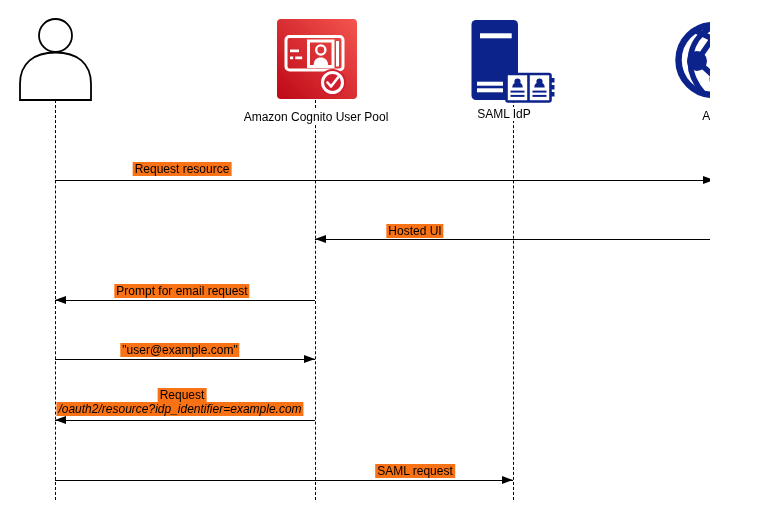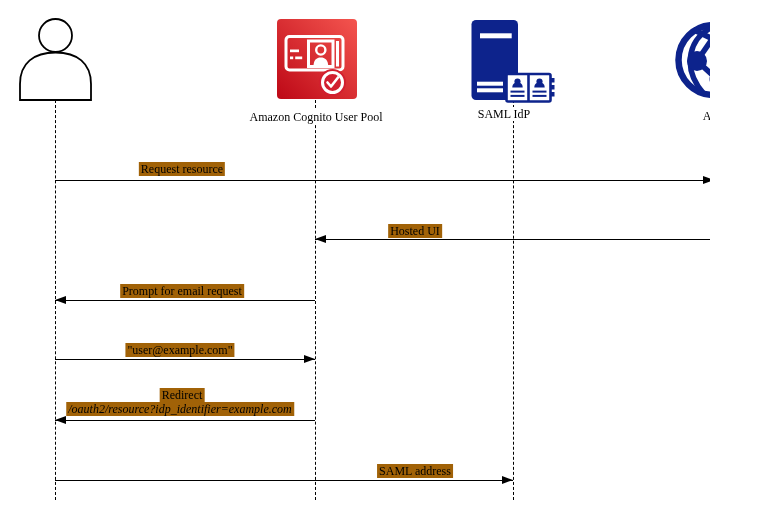--- a/index.html
+++ b/index.html
@@ -1,37 +1,37 @@
 <!DOCTYPE html>
 <html><head>
 <meta charset="utf-8">
 <style>
   html,body{margin:0;padding:0;background:#fff;}
   .canvas{
     position:relative;width:710px;height:522px;background:#fff;overflow:hidden;
-    font-family:Liberation Serif, serif;color:#000;
+    font-family:Liberation Sans, sans-serif;color:#000;
   }
   .lifeline{
     position:absolute;top:100px;height:400px;width:0;
     border-left:1px dashed #000;
   }
   .actor{position:absolute;}
   .actor-label{
     position:absolute;transform:translateX(-50%);
     font-size:12px;line-height:14px;white-space:nowrap;
     background:#fff;padding:0 2px;text-align:center;
   }
   .msg-line{position:absolute;height:0;border-top:1.4px solid #000;}
   .arrow-head{position:absolute;width:0;height:0;}
   .arrow-head.right{border-top:4.5px solid transparent;border-bottom:4.5px solid transparent;border-left:11px solid #000;}
   .arrow-head.left{border-top:4.5px solid transparent;border-bottom:4.5px solid transparent;border-right:11px solid #000;}
   .msg-label{
     position:absolute;transform:translateX(-50%);
     font-size:12px;line-height:14px;white-space:nowrap;
-    background:#a16207;padding:0 2px;text-align:center;
+    background:#f97316;padding:0 2px;text-align:center;
   }
   .msg-sublabel{font-style:italic;}
 </style>
 </head>
 <body>
 
 <div class="canvas">
 
   <div class="lifeline" style="left:54.5px"></div>
   <div class="lifeline" style="left:314.5px"></div>
@@ -134,25 +134,25 @@
     <div class="arrow-head left" style="left:55px;top:296px"></div>
   </div>
 
   <div>
     <div class="msg-label" style="left:180px;top:343px">"user@example.com"</div>
     <div class="msg-line" style="left:55px;top:359px;width:260px"></div>
     <div class="arrow-head right" style="left:304px;top:355px"></div>
   </div>
 
   <div>
-    <div class="msg-label" style="left:182px;top:388px">Redirect</div>
+    <div class="msg-label" style="left:182px;top:388px">Request</div>
     <div class="msg-label msg-sublabel" style="left:180px;top:402px">/oauth2/resource?idp_identifier=example.com</div>
     <div class="msg-line" style="left:55px;top:420px;width:260px"></div>
     <div class="arrow-head left" style="left:55px;top:416px"></div>
   </div>
 
   <div>
-    <div class="msg-label" style="left:415px;top:464px">SAML address</div>
+    <div class="msg-label" style="left:415px;top:464px">SAML request</div>
     <div class="msg-line" style="left:55px;top:480px;width:458px"></div>
     <div class="arrow-head right" style="left:502px;top:476px"></div>
   </div>
 
 </div>
 
 </body></html>

